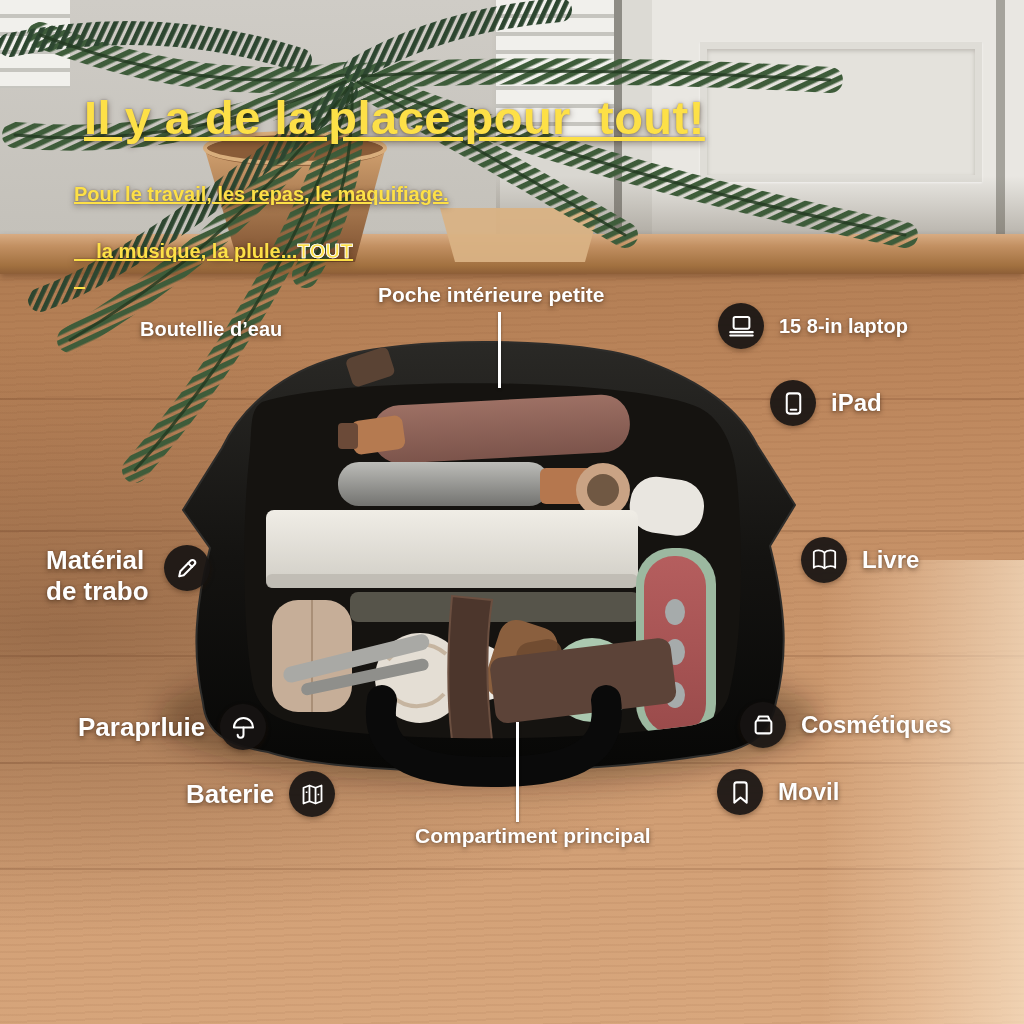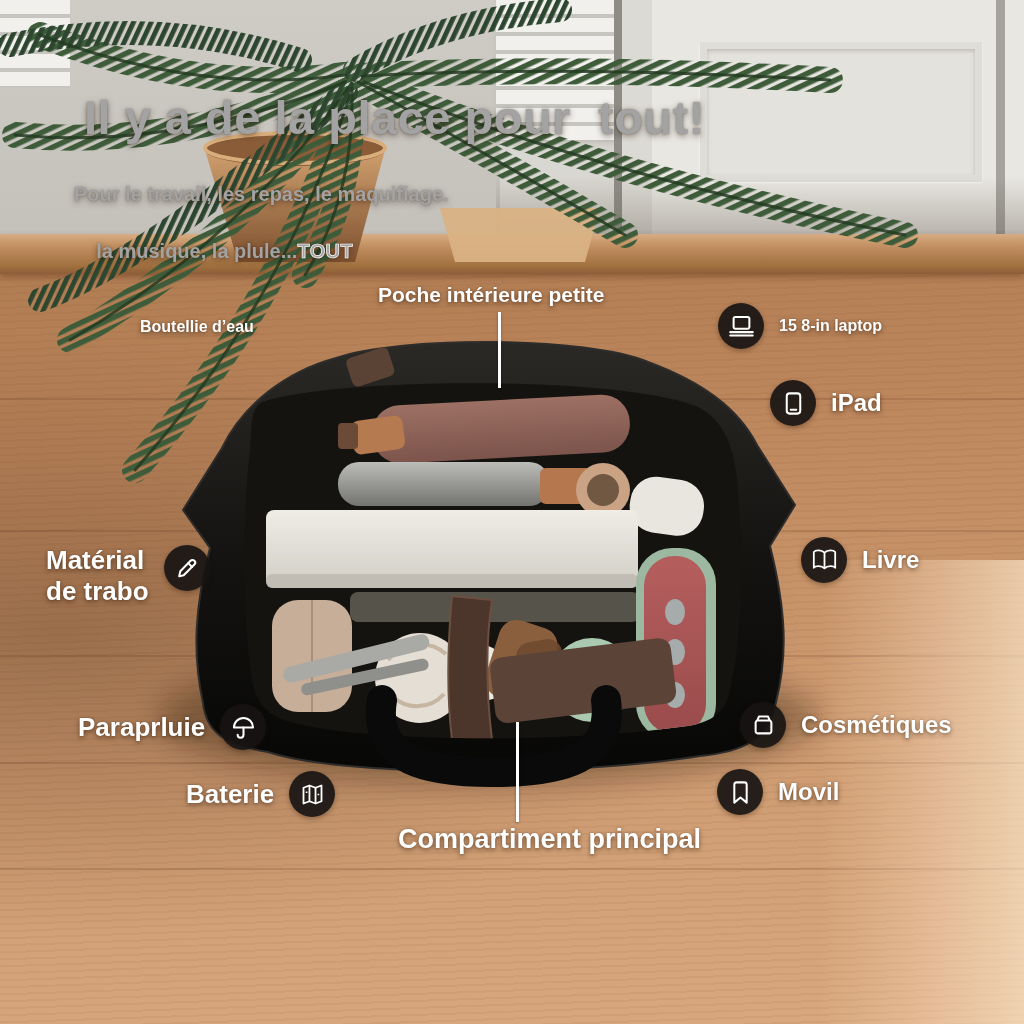--- a/index.html
+++ b/index.html
@@ -40,28 +40,28 @@
   .cabinet-shadow{position:absolute;left:496px;top:176px;width:528px;height:60px;
     background:linear-gradient(180deg,rgba(0,0,0,0),rgba(104,96,84,.38));}
   .counter-edge{
     position:absolute;left:0;top:234px;width:1024px;height:40px;
     background:linear-gradient(180deg,#d8ac83 0,#c29062 30%,#a1703f 80%,#8d5e37 100%);
     box-shadow:0 3px 6px rgba(70,35,12,.35);
   }
   
   .scene{position:absolute;left:0;top:0;width:1024px;height:1024px;}
   
-  .txt{position:absolute;color:#a3a3a3;font-weight:700;white-space:pre;
-       text-shadow:0 2px 6px rgba(40,20,5,.5), 0 0 2px rgba(40,20,5,.35);}
+  .txt{position:absolute;color:#fde047;font-weight:700;white-space:pre;
+       text-shadow:0 2px 6px rgba(40,20,5,.5), 0 0 2px rgba(40,20,5,.35);text-decoration:underline;}
   .headline{left:84px;top:90px;font-size:47px;letter-spacing:.5px;}
   .sub{left:74px;top:180px;font-size:20px;line-height:1.42;}
   .sub .emph{letter-spacing:.4px;-webkit-text-stroke:.7px #fff;}
   .co-label{font-weight:700;color:#fff;white-space:pre;
        text-shadow:0 2px 5px rgba(40,20,5,.5), 0 0 2px rgba(40,20,5,.3);}
-  .sz21{font-size:21px;text-align:right;} .sz22{font-size:16px;text-align:center;} .sz23{font-size:27px;}
+  .sz21{font-size:21px;text-align:right;} .sz22{font-size:20px;text-align:center;} .sz23{font-size:21px;margin-left:17px;}
   .sz24{font-size:24px;} .sz26{font-size:26px;} .sz28{font-size:28px;}
   .co{position:absolute;display:flex;align-items:center;gap:15px;}
   .co-col{display:flex;flex-direction:column;line-height:1.18;}
   .badge{width:46px;height:46px;border-radius:50%;flex:0 0 auto;
     background:rgba(23,20,18,.92);display:flex;align-items:center;justify-content:center;
     box-shadow:0 2px 5px rgba(40,20,5,.35);}
   .badge svg{width:27px;height:27px;}
   .line-v{position:absolute;width:3px;background:#fff;box-shadow:0 1px 3px rgba(0,0,0,.35);}
 </style>
 </head>

